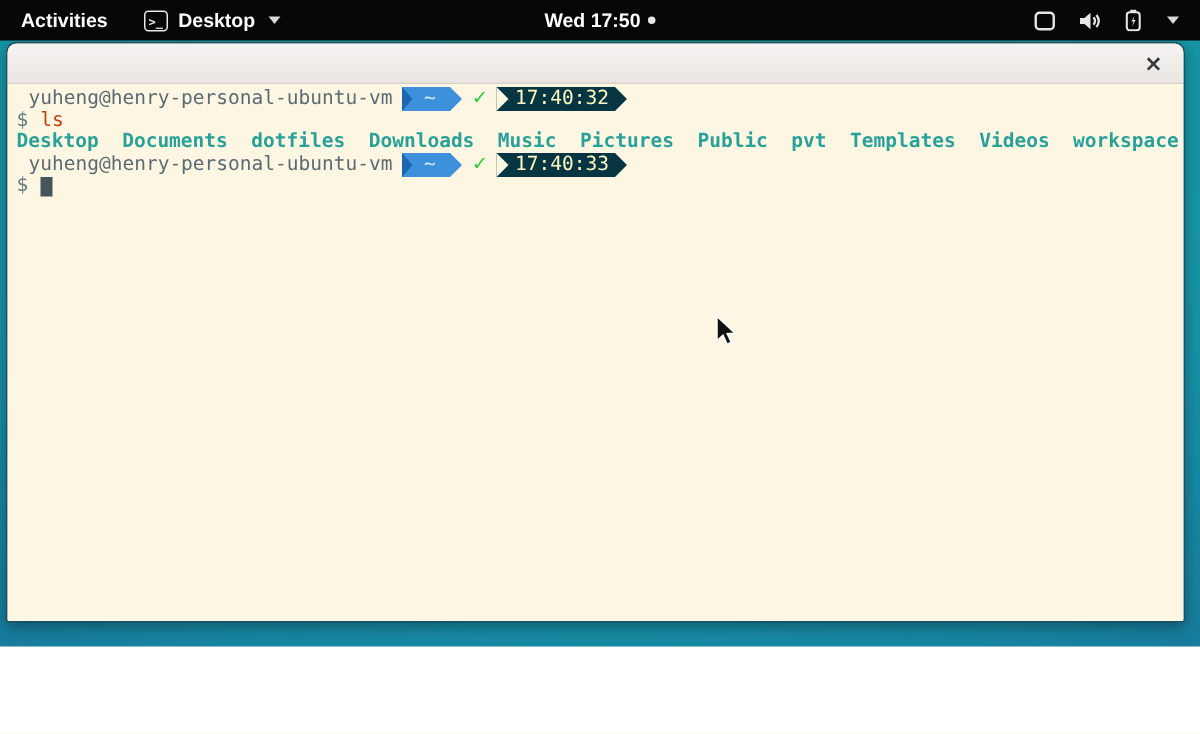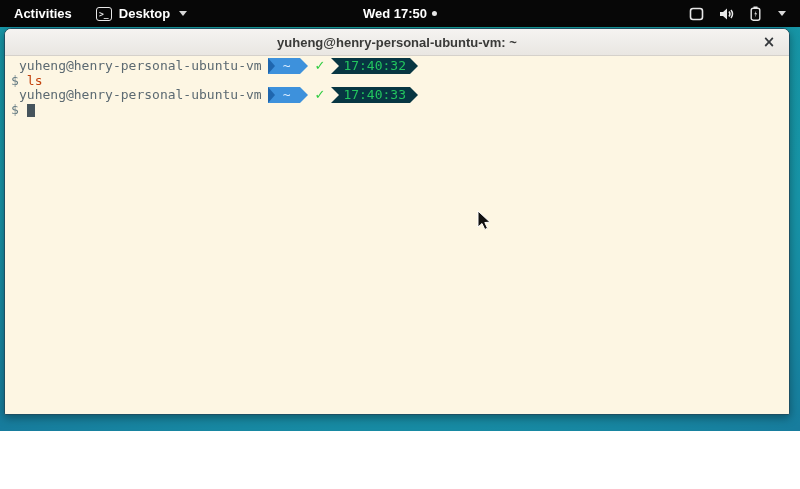--- a/index.html
+++ b/index.html
@@ -76,21 +76,21 @@
   
   .pl-seg { display:inline-flex; align-items:center; height:16px; }
   .pl-blue { margin-left:6px; }
   .tri { width:0; height:0; border-top:8px solid transparent; border-bottom:8px solid transparent; }
   .blue-body { background:#3d91dc; height:16px; display:inline-flex; align-items:center; padding-right:2px; }
   .tri-darkblue { border-left:7px solid #1f66ae; margin-right:6px; }
   .path-txt { color:#d9ecff; padding:0 8px 0 2px; }
   .tip-blue { border-left:8px solid #3d91dc; }
   .dark-body { background:#073642; height:16px; display:inline-flex; align-items:center; }
   .tri-cream { border-left:8px solid #fdf6e3; margin-right:2px; }
-  .time-txt { color:#22c55e; padding:0 4px 0 2px; }
+  .time-txt { color:#fef9c3; padding:0 4px 0 2px; }
   .tip-dark { border-left:8px solid #073642; }
 
   .cursor-block {
     display:inline-block; width:8px; height:13px; background:#46545c; margin-left:8px;
   }
 
   .mouse-cursor { position:absolute; left:477px; top:210px; }
 </style>
 </head>
 <body>
@@ -123,21 +123,20 @@
         <rect x="3.5" y="0.5" width="4" height="1.5" fill="#e6e6e6"></rect>
         <rect x="1.2" y="2.2" width="8.6" height="12" rx="2" fill="none" stroke="#e6e6e6" stroke-width="1.4"></rect>
         <polygon points="6.3,4.5 4.3,8.3 5.7,8.3 4.7,11.8 7,7.3 5.6,7.3" fill="#e6e6e6"></polygon>
       </svg>
       <span class="chev-down"></span>
     </div>
   </div>
 
   <div class="window">
     <div class="titlebar">
-      <span>yuheng@henry-personal-ubuntu-vm: ~</span>
       <span class="close-btn">
         <span>×</span>
       </span>
     </div>
 
     <div class="terminal">
 
       <div class="line prompt-line">
         <span class="user-txt">yuheng@henry-personal-ubuntu-vm</span>
         <span class="pl-seg pl-blue">
@@ -155,20 +154,21 @@
           </span>
           <span class="tri tip-dark"></span>
         </span>
       </div>
 
       <div class="line">
         <span class="dollar">$</span>
         <span class="cmd">ls</span>
       </div>
 
+      <div class="line listing">Desktop  Documents  dotfiles  Downloads  Music  Pictures  Public  pvt  Templates  Videos  workspace</div>
 
       <div class="line prompt-line">
         <span class="user-txt">yuheng@henry-personal-ubuntu-vm</span>
         <span class="pl-seg pl-blue">
           <span class="blue-body">
             <span class="tri tri-darkblue"></span>
             <span class="path-txt">~</span>
           </span>
           <span class="tri tip-blue"></span>
         </span>

